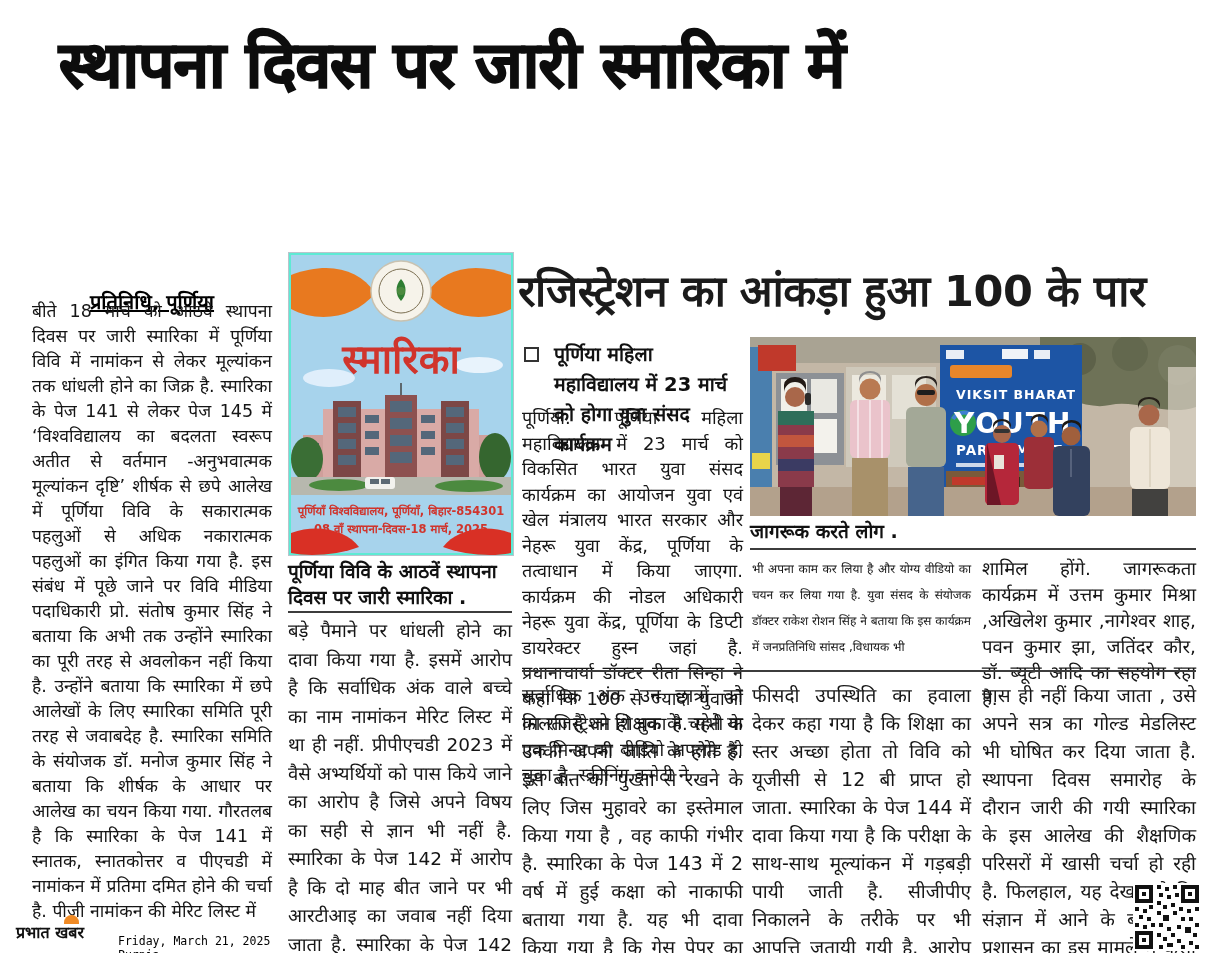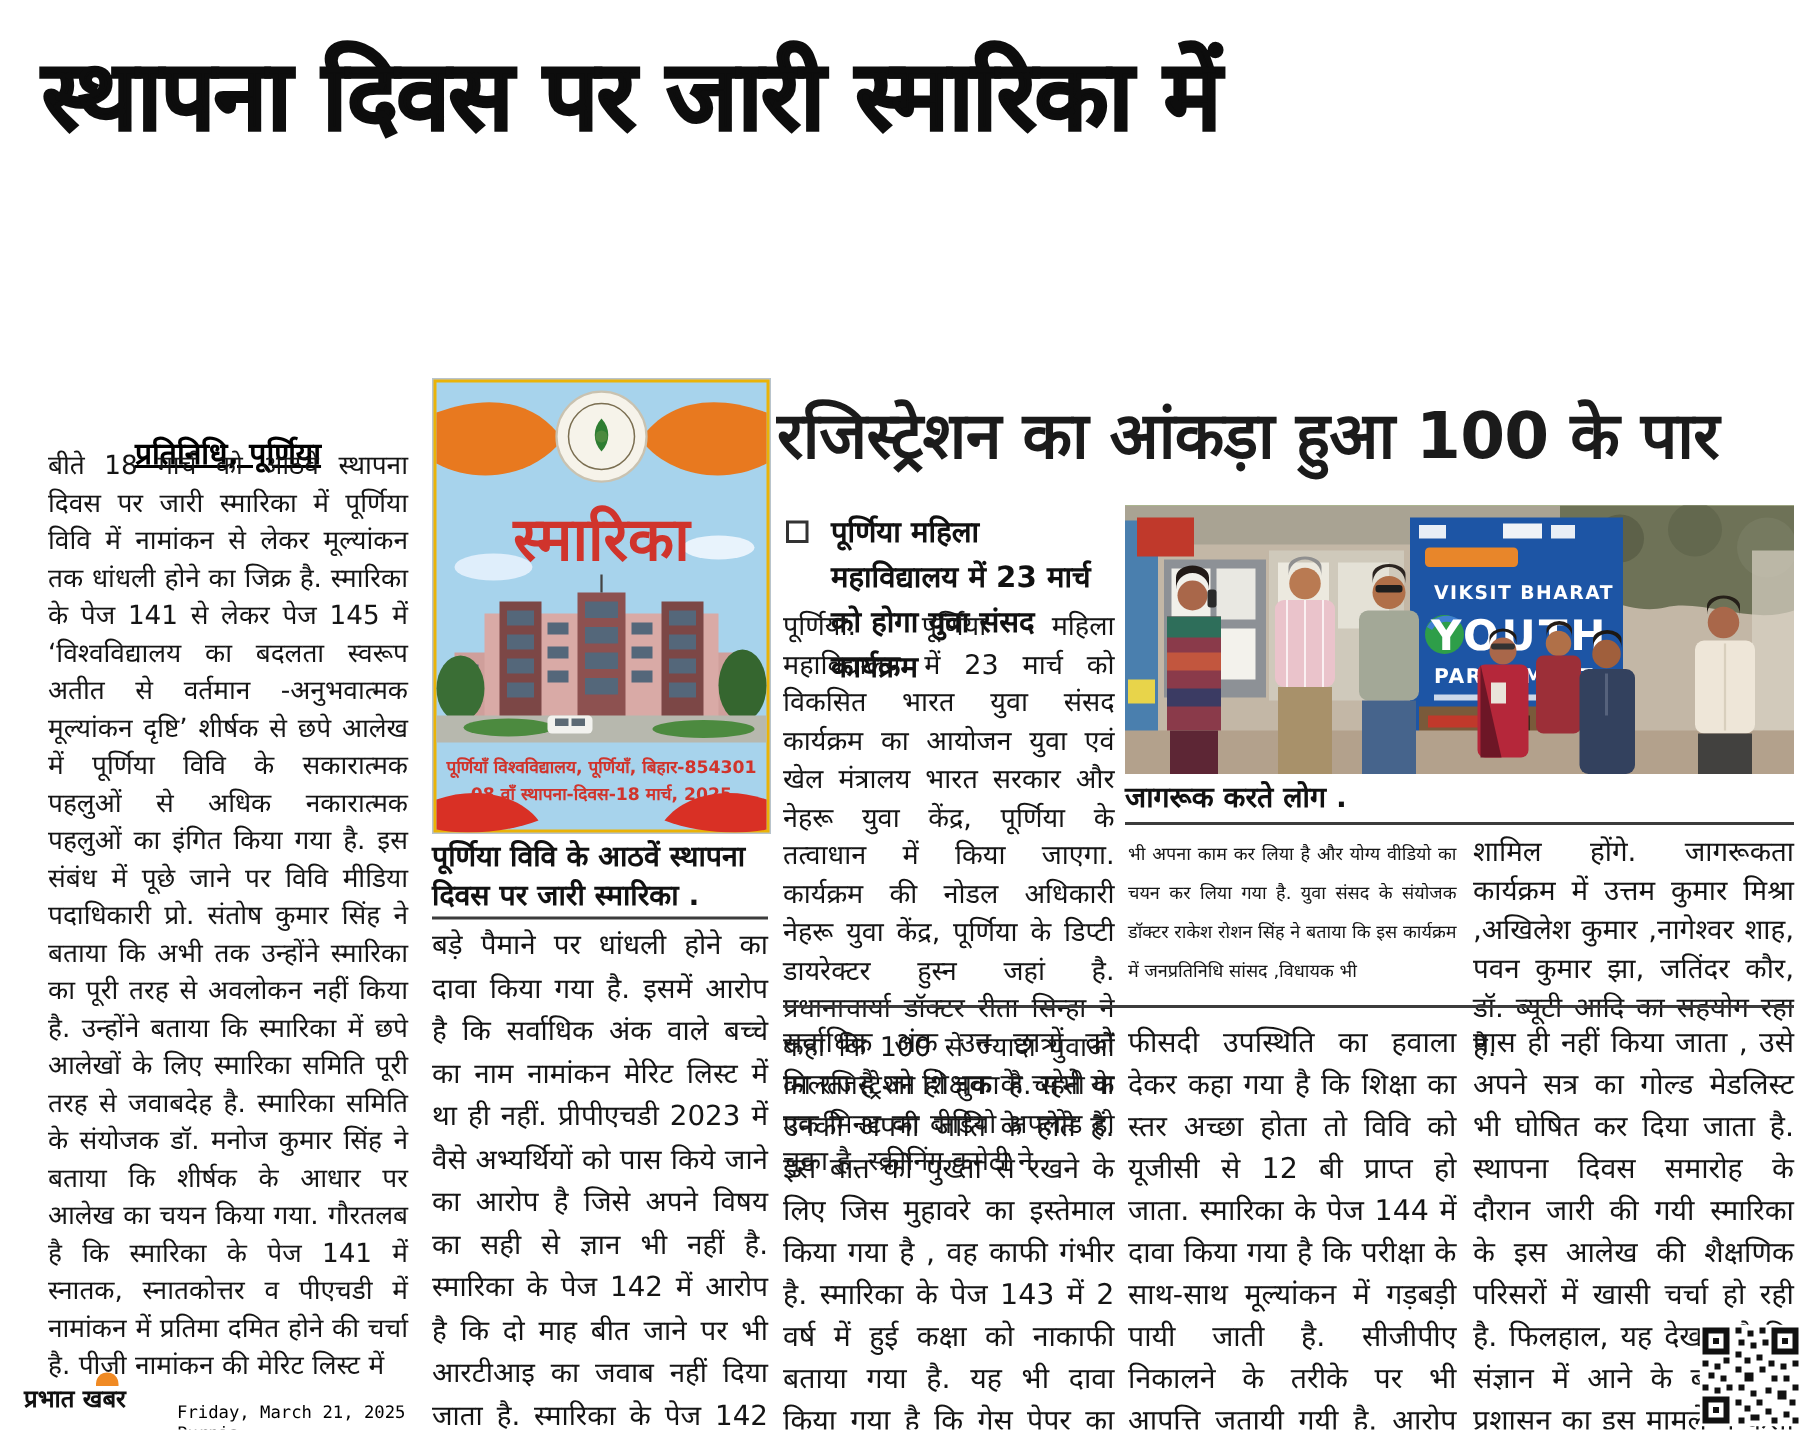--- a/index.html
+++ b/index.html
@@ -8,33 +8,33 @@
     font-family:"DejaVu Sans","Liberation Sans",sans-serif;color:#1a1a1a;
     overflow:hidden;
   }
   .abs{position:absolute;}
   
   #headline{
     left:28px;top:16px;width:1162px;
     font-size:64px;line-height:99px;font-weight:900;color:#0d0d0d;
     letter-spacing:-1px;-webkit-text-stroke:1.6px #0d0d0d;
   }
-  #headline span{display:block;white-space:nowrap;}
+  #headline span{display:block;white-space:nowrap;margin-left:31px;}
   
   #byline{
     left:32px;top:260px;width:240px;text-align:center;
     font-size:20px;font-weight:bold;text-decoration:underline;color:#000000;margin-top:28px;
   }
   .bodycol{
     text-align:justify;color:#151515;
   }
   #col1{left:32px;top:299px;width:240px;height:604px;font-size:17.5px;line-height:25px;}
   #col2{left:288px;top:617px;width:224px;height:290px;font-size:18.5px;line-height:28.5px;}
   
-  #magcover{left:288px;top:252px;width:224px;height:302px;border:1px solid #b9c4cc;background:#eab308;}
+  #magcover{left:288px;top:252px;width:224px;height:302px;border:1px solid #b9c4cc;background:#5eead4;}
   #magcaption{left:288px;top:558px;width:224px;font-size:19px;line-height:26px;font-weight:bold;color:#111;}
   .rule{background:#3c3c3c;height:2px;}
   #rule-mag{left:288px;top:611px;width:224px;}
   
   #subheadline{
     left:518px;top:262px;width:678px;
     font-size:43px;line-height:58px;font-weight:700;color:#1b1b1b;letter-spacing:-0.5px;white-space:nowrap;
   }
   #highlight{left:522px;top:340px;width:222px;padding-left:32px;box-sizing:border-box;
     font-size:19.5px;line-height:30px;font-weight:bold;color:#111;}

